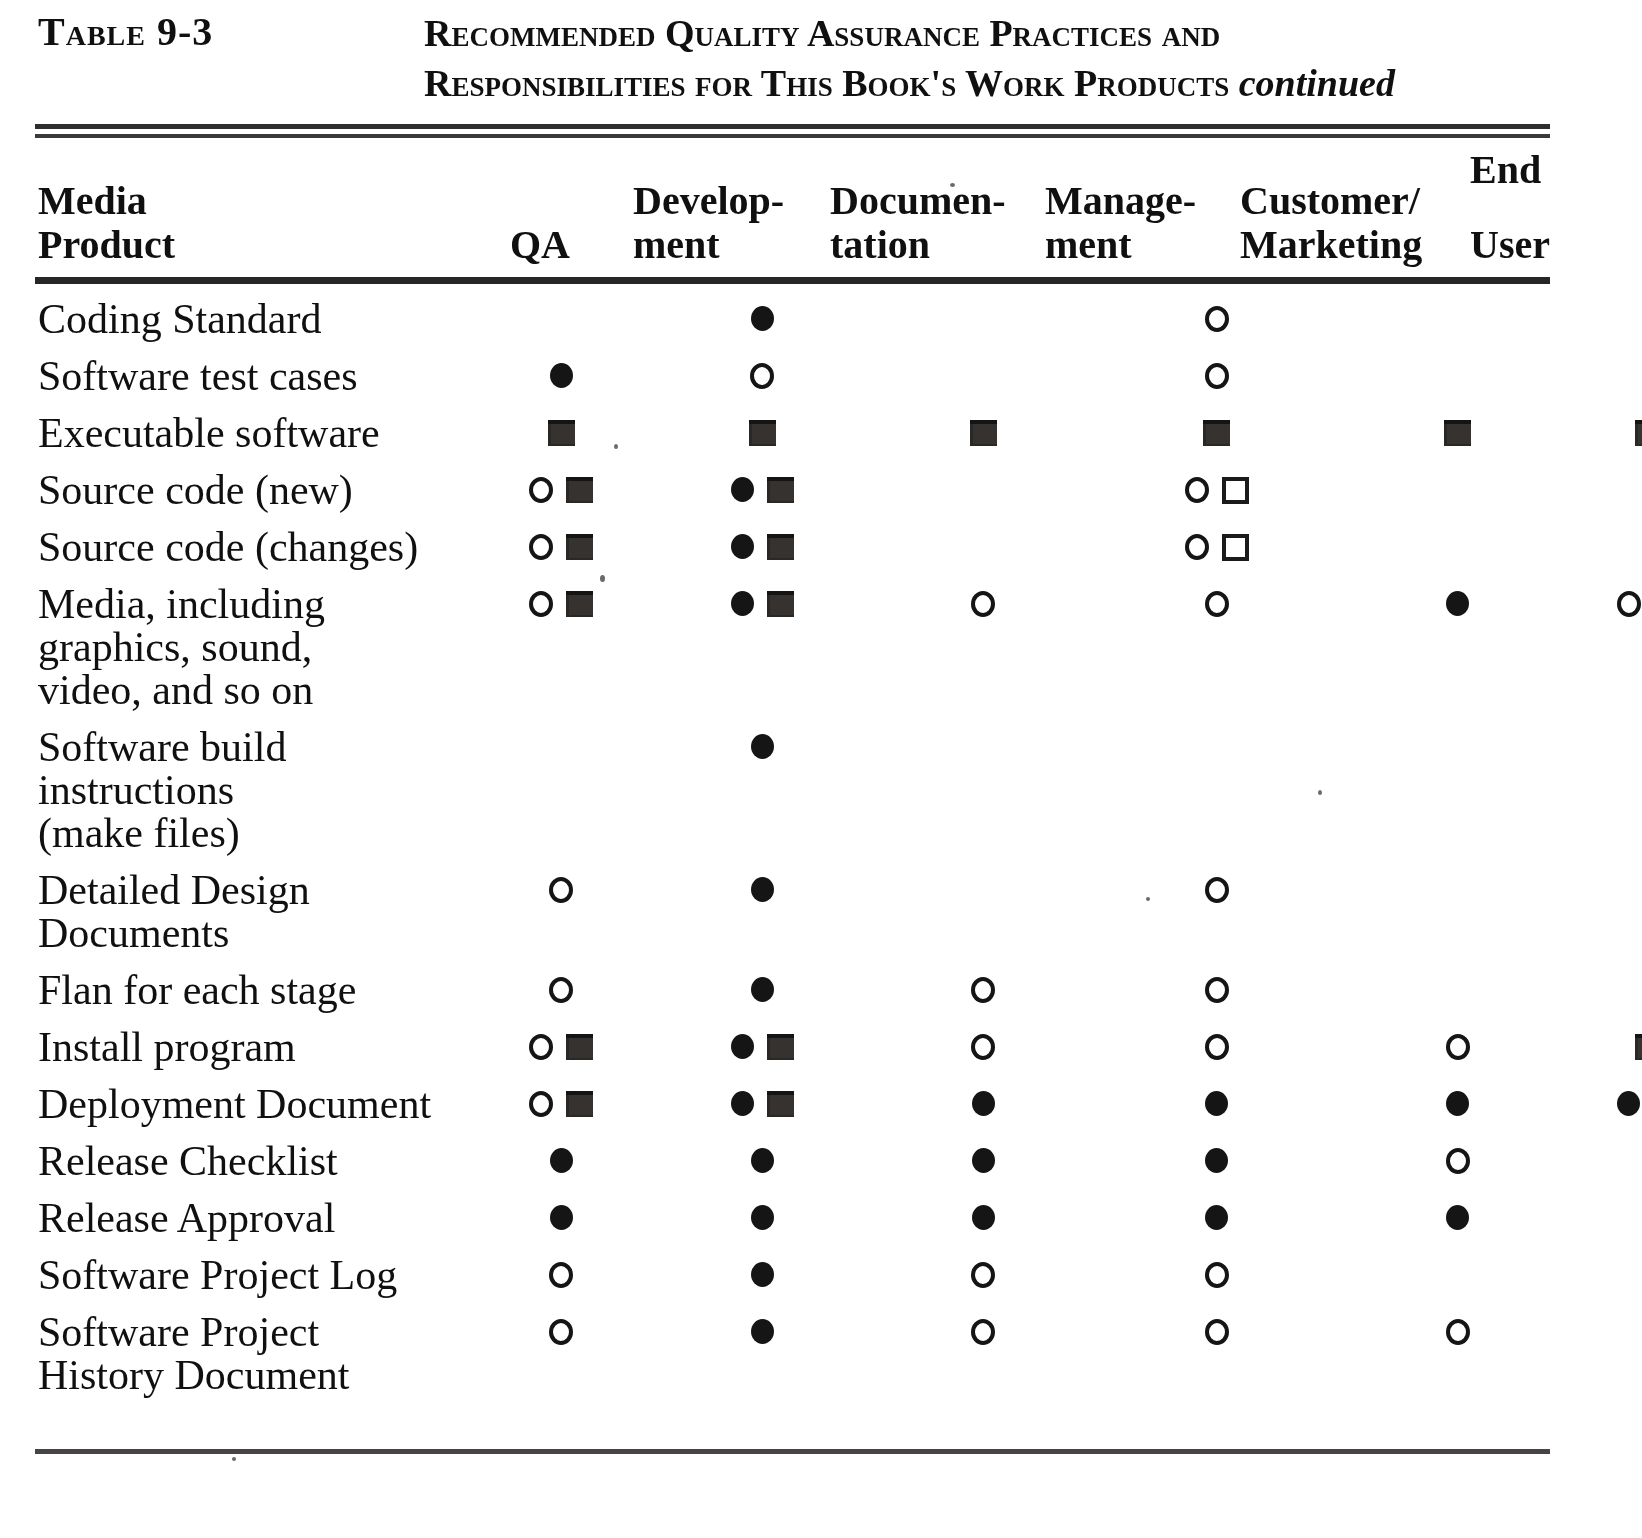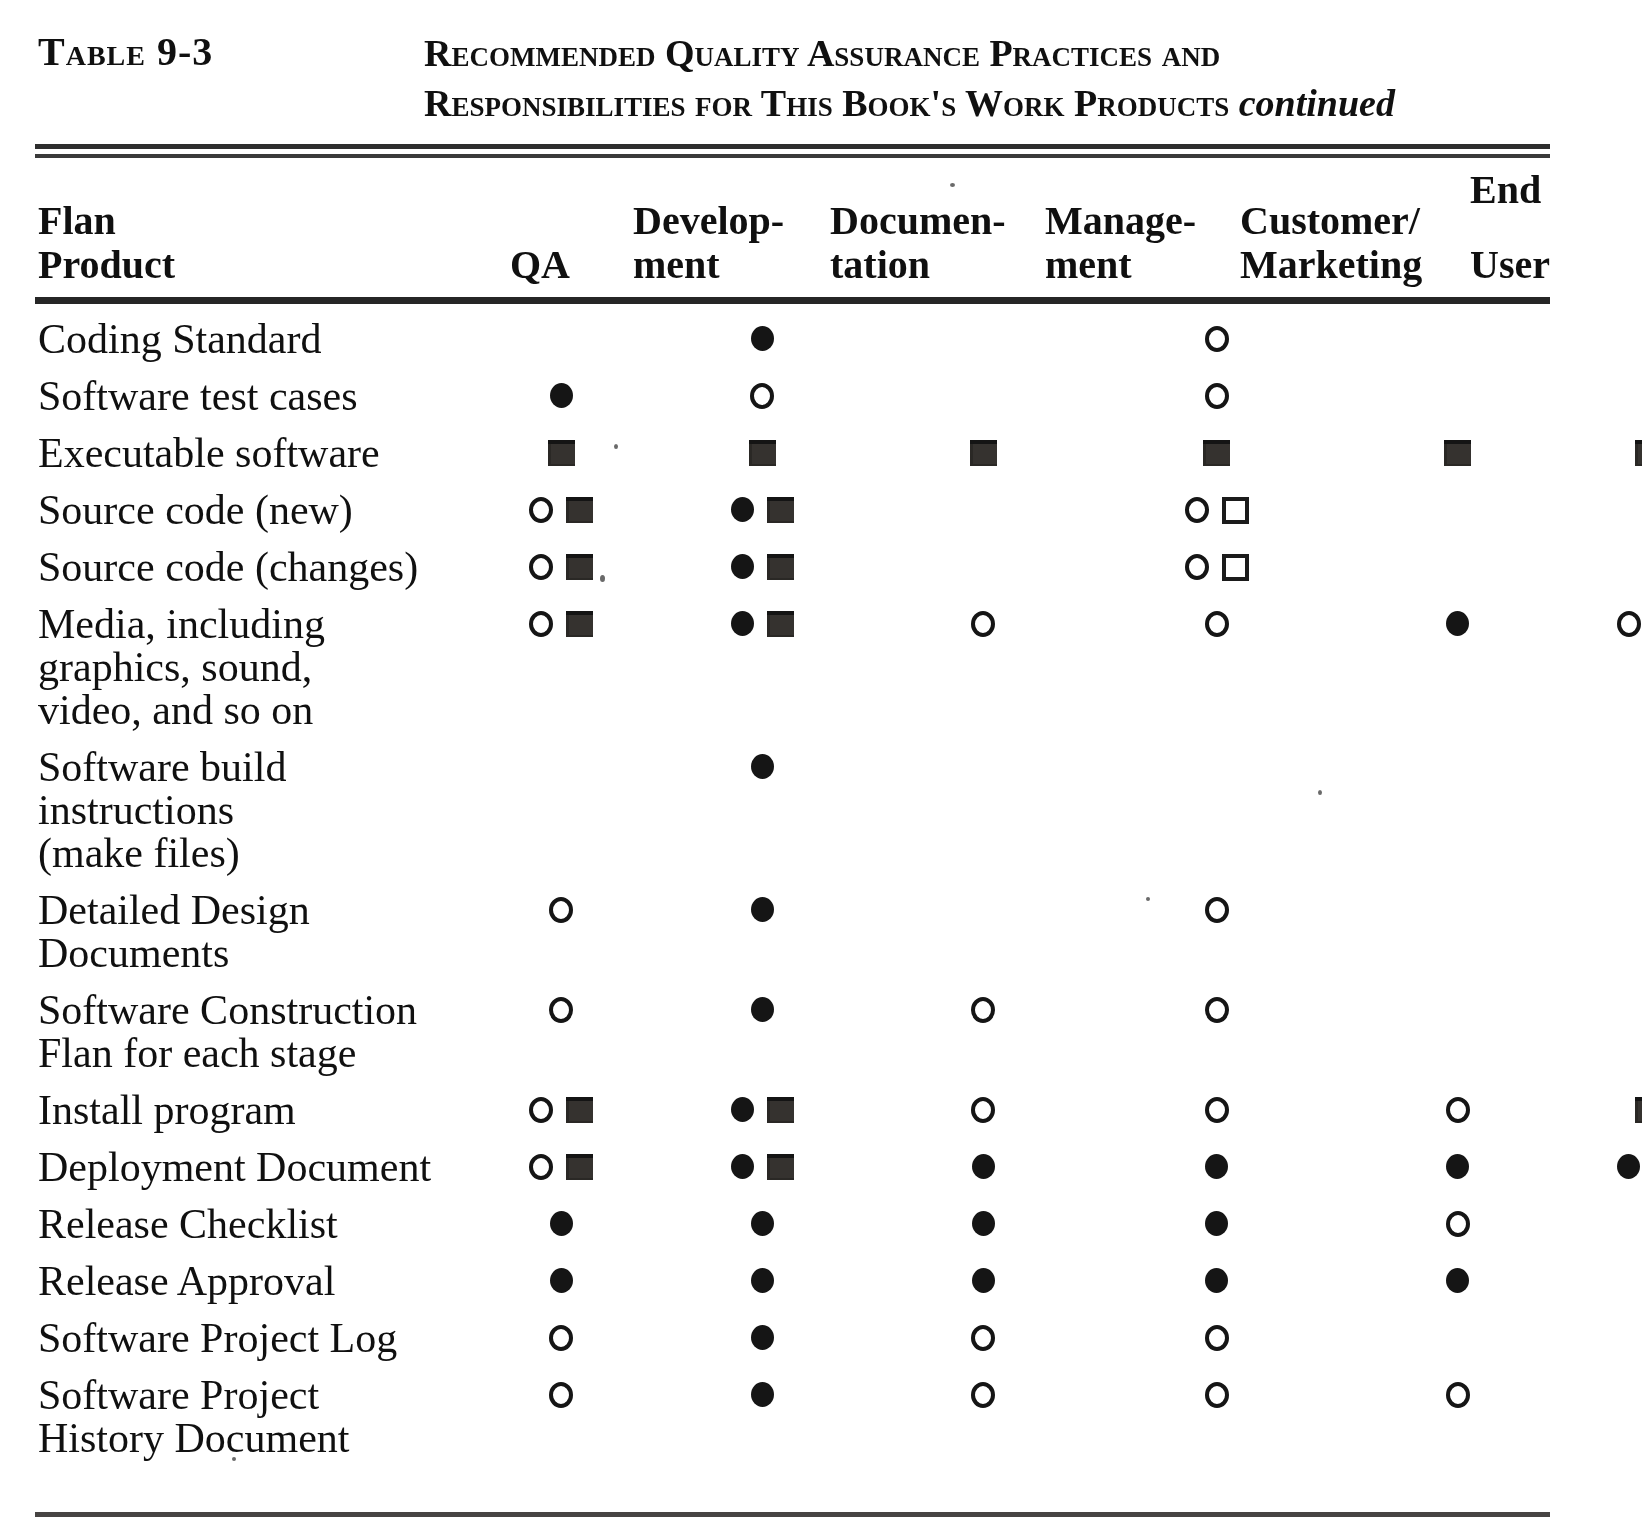--- a/index.html
+++ b/index.html
@@ -4,21 +4,21 @@
 <style>
   * { margin: 0; padding: 0; box-sizing: border-box; }
   html, body { background: #ffffff; }
   body {
     width: 1642px; height: 1538px;
     font-family: "Liberation Serif", "DejaVu Serif", serif;
     color: #101010;
     position: relative;
     overflow: hidden;
   }
-  .page { position: relative; width: 1642px; height: 1204px; padding-top: 28px; }
+  .page { position: relative; width: 1642px; height: 1204px; padding-top: 8px; }
 
   
   .title-row { display: flex; align-items: flex-start; margin-left: 38px; }
   .table-label {
     font-variant: small-caps;
     font-weight: bold;
     font-size: 40px;
     letter-spacing: 1px;
     width: 370px;
     line-height: 48px;
@@ -91,21 +91,21 @@
         <span class="cont">continued</span>
       </div>
     </div>
   </div>
 
   <div class="rule-double"></div>
 
   <div class="tgrid">
     <div class="thead" id="thead">
       <div class="hcell c0">
-        <div>Flan</div>
+        <div>Media</div>
         <div>Product</div>
       </div>
     <div class="hcell c1">
           <div>QA</div>
         </div>
         <div class="hcell c2">
           <div>Develop-</div>
           <div>ment</div>
         </div>
         <div class="hcell c3">
@@ -281,21 +281,20 @@
         </div>
         <div class="cell symc"></div>
         <div class="cell symc">
           <span class="sym open-circle"></span>
         </div>
         <div class="cell symc"></div>
         <div class="cell symc"></div>
       </div>
       <div class="trow">
     <div class="cell label">
-          <div class="lline">Software Construction</div>
           <div class="lline">Flan for each stage</div>
         </div>
   <div class="cell symc">
           <span class="sym open-circle"></span>
         </div>
         <div class="cell symc">
           <span class="sym filled-circle"></span>
         </div>
         <div class="cell symc">
           <span class="sym open-circle"></span>

